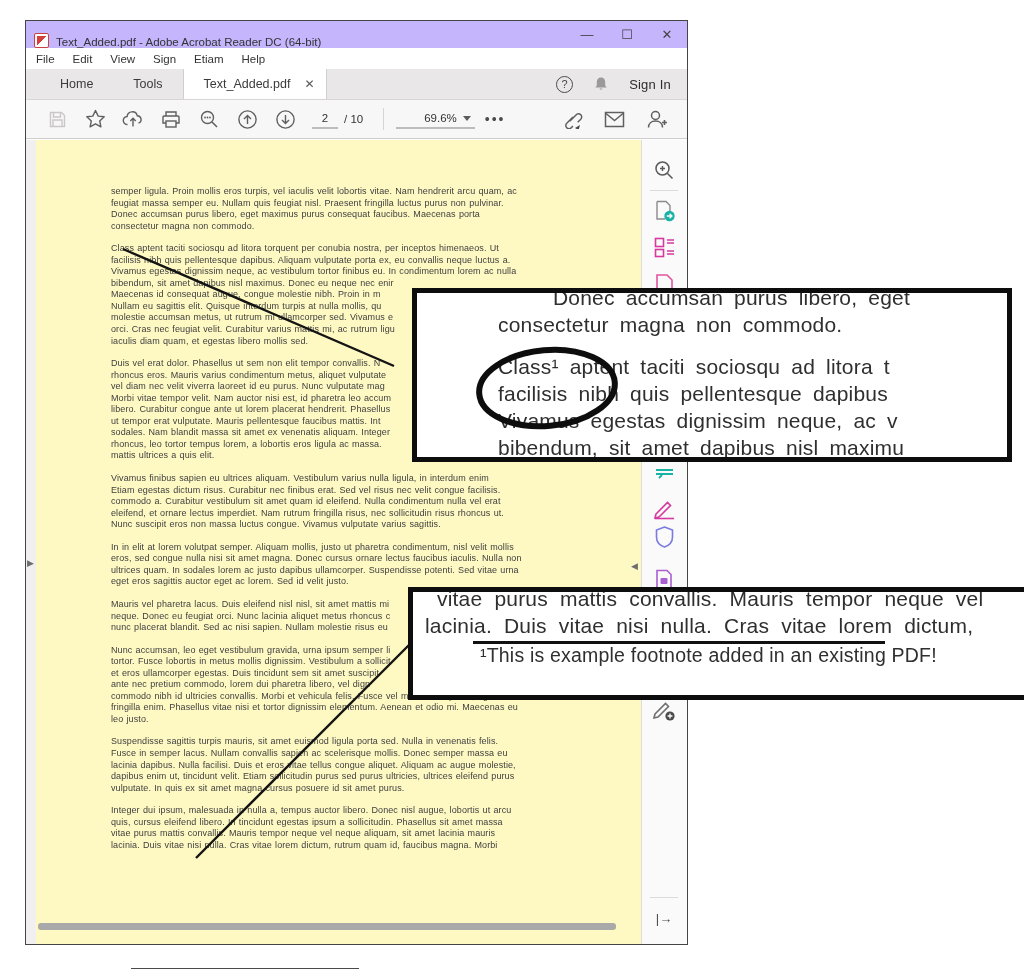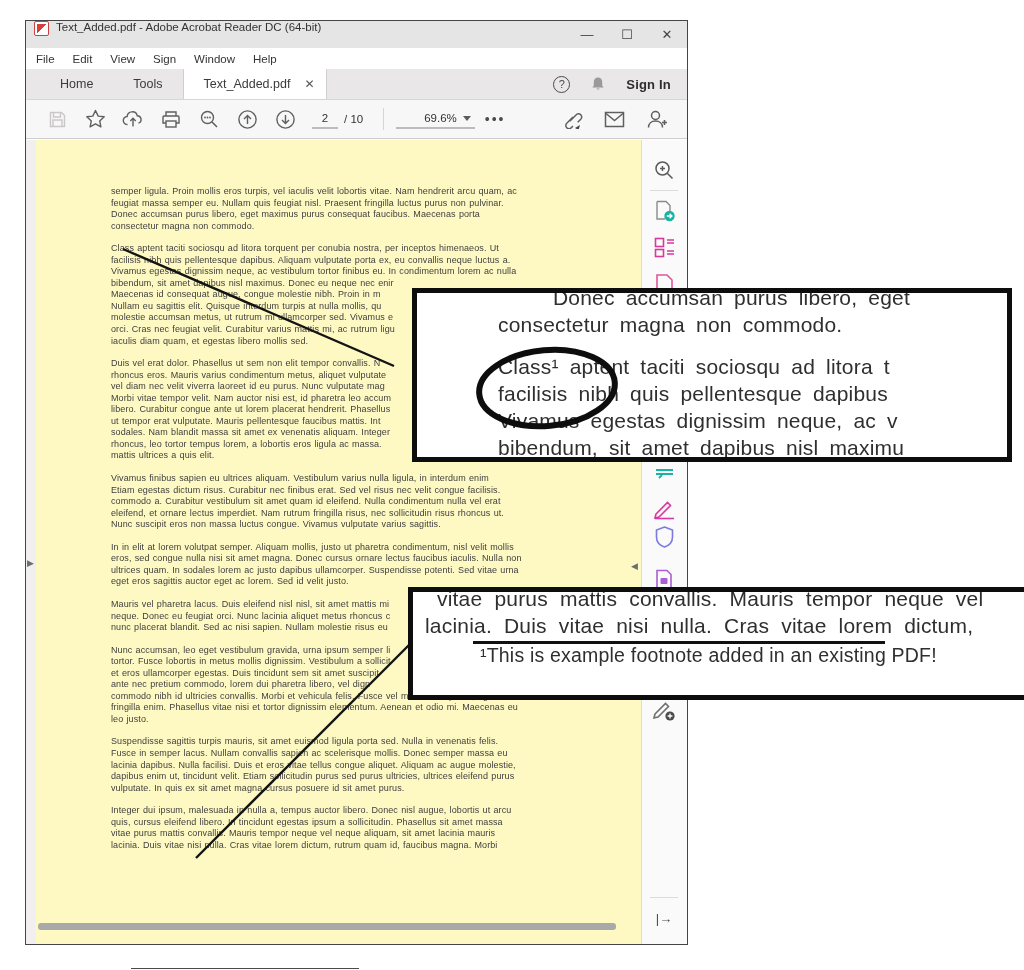--- a/index.html
+++ b/index.html
@@ -3,40 +3,40 @@
 <meta charset="utf-8">
 <style>
   * { margin:0; padding:0; box-sizing:border-box; }
   html,body { width:1024px; height:970px; background:#fff; font-family:"Liberation Sans", sans-serif; overflow:hidden; }
   .stage { position:relative; width:1024px; height:970px; }
 
   
   .window { position:absolute; left:25px; top:20px; width:663px; height:925px;
             background:#fff; border:1px solid #454545; z-index:1; }
 
-  .titlebar { height:27px; display:flex; align-items:flex-start; background:#e5e5e5; padding-left:8px; }
+  .titlebar { height:27px; display:flex; align-items:flex-end; background:#c4b5fd; padding-left:8px; }
   .app-icon { width:15px; height:15px; margin-right:7px; position:relative; background:#fff; border:1px solid #c94242; border-radius:2px; }
   .app-icon:before { content:""; position:absolute; left:2px; top:2px; right:2px; bottom:2px;
     background:linear-gradient(135deg,#d6403c 55%,#fff 55%); }
   .titletext { font-size:11.5px; color:#333; }
   .wincontrols { margin-left:auto; display:flex; height:100%; }
   .wbtn { width:40px; height:100%; display:flex; align-items:center; justify-content:center; font-size:13px; color:#444; }
 
   .menubar { height:21px; display:flex; align-items:center; padding-left:10px; background:#fff; gap:18px; }
   .menu-item { font-size:11.5px; color:#333; }
 
   .tabbar { height:31px; background:#e9e7e7; display:flex; align-items:stretch; border-bottom:1px solid #d7d5d5; position:relative; }
   .tab { display:flex; align-items:center; padding:0 20px; font-size:12.5px; color:#3b3b3b; }
   .tab.home { margin-left:14px; }
   .tab.doc { background:#fff; border-left:1px solid #d0cece; border-right:1px solid #d0cece; padding-right:12px; }
   .tab.doc .close { margin-left:14px; font-size:12px; color:#555; }
   .tabbar-right { margin-left:auto; display:flex; align-items:center; gap:20px; padding-right:16px; }
   .help-circle { width:17px; height:17px; border:1.5px solid #4a4a4a; border-radius:50%;
                  display:flex; align-items:center; justify-content:center; font-size:11px; color:#4a4a4a; }
-  .signin { font-size:13px; font-weight:bold; color:#2e2e2e; letter-spacing:.2px; }
+  .signin { font-size:13px; font-weight:normal; color:#2e2e2e; letter-spacing:.2px; }
 
   .toolbar { height:39px; background:#f8f7f7; border-bottom:1px solid #cfcdcd; display:flex; align-items:center; padding:0 14px; gap:4px; }
   .tool { width:34px; height:30px; display:flex; align-items:center; justify-content:center; }
   .tool svg { display:block; }
   .pagebox { width:26px; height:20px; border-bottom:2px solid #bdbbbb; text-align:center; font-size:11.5px; color:#333; line-height:18px; margin:0 2px 0 6px; }
   .pagetotal { font-size:11.5px; color:#333; margin-right:8px; }
   .tb-divider { width:1px; height:22px; background:#d6d4d4; margin:0 8px; }
   .zoombox { display:flex; align-items:center; gap:6px; border-bottom:2px solid #bdbbbb; height:20px; padding:0 4px; }
   .zoomval { font-size:11.5px; color:#333;margin-left:24px; }
   .caret { width:0; height:0; border-left:4px solid transparent; border-right:4px solid transparent; border-top:5px solid #5c5c5c; }
@@ -94,21 +94,21 @@
         <div class="wbtn">☐</div>
         <div class="wbtn">✕</div>
       </div>
     </div>
 
     <div class="menubar">
       <span class="menu-item">File</span>
       <span class="menu-item">Edit</span>
       <span class="menu-item">View</span>
       <span class="menu-item">Sign</span>
-      <span class="menu-item">Window</span>
+      <span class="menu-item">Etiam</span>
       <span class="menu-item">Help</span>
     </div>
 
     <div class="tabbar">
       <div class="tab home">Home</div>
       <div class="tab">Tools</div>
       <div class="tab doc">
         <span>Text_Added.pdf</span>
         <span class="close">✕</span>
       </div>

